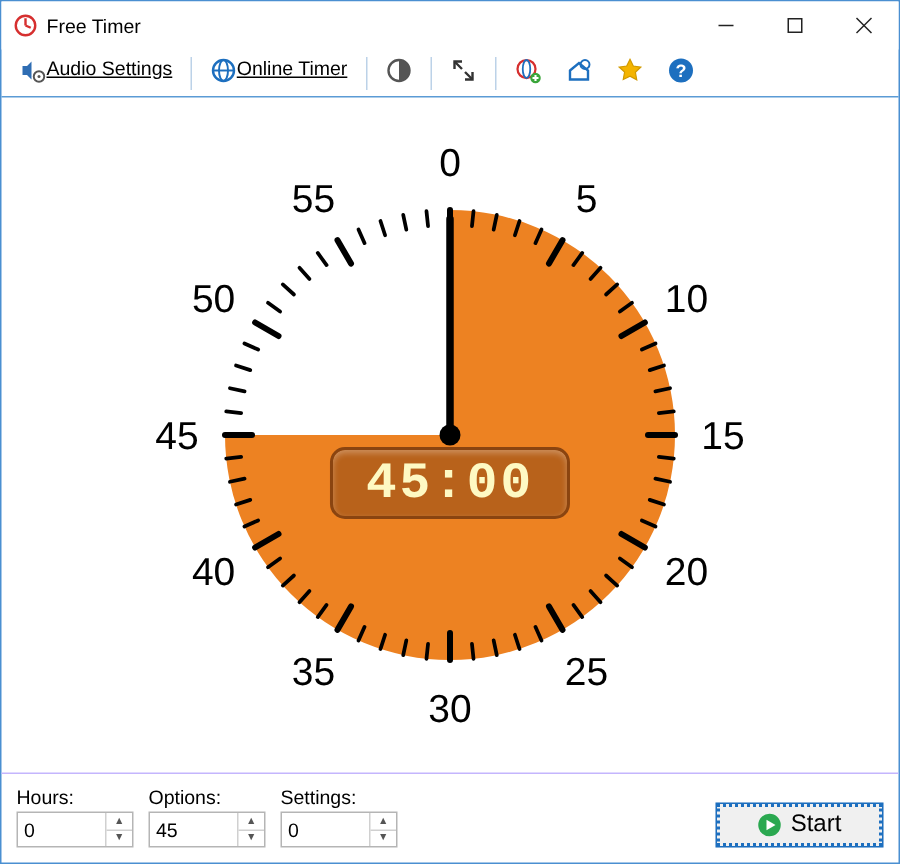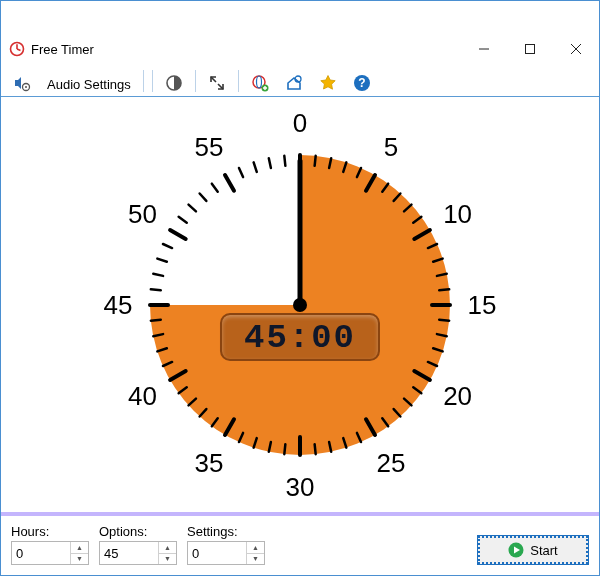--- a/index.html
+++ b/index.html
@@ -19,21 +19,20 @@
     flex-direction: column;
     background: #fff;
   }
   
   .titlebar {
     height: 32px;
     display: flex;
     align-items: center;
     padding: 0 0 0 8px;
     background: #fff;
-    margin-top: 32px;
   }
   .app-icon {
     width: 16px; height: 16px;
     margin-right: 6px;
   }
   .title-text { flex: 0 0 auto; }
   .title-spacer { flex: 1; }
   .win-controls { display: flex; height: 100%; }
   .win-btn {
     width: 46px; height: 100%;
@@ -55,24 +54,25 @@
   
   .toolbar {
     height: 32px;
     display: flex;
     align-items: center;
     padding: 0 6px;
     border-bottom: 1px solid #5b9bd5;
     gap: 4px;
   }
   .tool-btn {
-    display: flex; align-items: flex-end;
-    padding: 2px 6px; gap: 16px;
+    display: flex; align-items: flex-start;
+    padding: 2px 6px; gap: 0;
     cursor: pointer;
     height: 26px;
+    text-decoration: underline;
   }
   .tool-sep {
     width: 1px; height: 22px;
     background: #bcd2e8;
     margin: 0 2px;
   }
   .tool-icon { width: 18px; height: 18px; display:flex;align-items:center;justify-content:center; }
   
   .main {
     flex: 1;
@@ -87,30 +87,30 @@
   }
   .dial svg { position: absolute; left: 0; top: 0; }
   .digital {
     position: absolute;
     left: 50%; top: 52%;
     transform: translate(-50%, 0);
     background: #b8621b;
     border: 2px solid #8a4410;
     border-radius: 10px;
     padding: 4px 22px 2px 22px;
-    color: #0f172a;
+    color: #fef9c3;
     font-family: "Courier New", monospace;
     font-weight: bold;
     font-size: 34px;
     letter-spacing: 2px;
     box-shadow: inset 0 2px 4px rgba(255,255,255,.3);
   }
   
   .bottom {
-    border-top: 4px solid #c4b5fd;
+    border-top: 1px solid #c4b5fd;
     padding: 8px 10px 10px 10px;
     display: flex;
     align-items: flex-end;
     gap: 10px;
   }
   .field {
     display: flex;
     flex-direction: column;
     gap: 2px;
   }
@@ -145,21 +145,21 @@
   .action-btn {
     height: 30px;
     width: 112px;
     border: 1px solid #adadad;
     background: #f0f0f0;
     display: flex;
     align-items: center;
     justify-content: center;
     gap: 6px;
     cursor: pointer;
-    font-size: 13px;
+    font-size: 16px;
   }
   .action-btn.focus {
     outline: 2px dotted #1d6fbf;
     outline-offset: -3px;
     border: 1px solid #1d6fbf;
   }
   .action-btn .ic { width: 16px; height:16px; display:flex;align-items:center;justify-content:center;}
 </style>
 </head>
 <body>
@@ -202,20 +202,30 @@
       <span class="tool-icon">
         <svg viewBox="0 0 18 18" width="18" height="18">
           <path d="M2 6h3l3-3v12l-3-3H2z" fill="#2f6db3"></path>
           <circle cx="13" cy="13" r="3.5" fill="none" stroke="#555" stroke-width="1.3"></circle>
           <circle cx="13" cy="13" r="1" fill="#555"></circle>
         </svg>
       </span>
       <span>Audio Settings</span>
     </div>
     <div class="tool-sep"></div>
+    <div class="tool-btn">
+      <span class="tool-icon">
+        <svg viewBox="0 0 18 18" width="18" height="18">
+          <circle cx="9" cy="9" r="7" fill="none" stroke="#1d6fbf" stroke-width="1.6"></circle>
+          <ellipse cx="9" cy="9" rx="3" ry="7" fill="none" stroke="#1d6fbf" stroke-width="1.3"></ellipse>
+          <line x1="2" y1="9" x2="16" y2="9" stroke="#1d6fbf" stroke-width="1.3"></line>
+        </svg>
+      </span>
+      <span>Online Timer</span>
+    </div>
     <div class="tool-sep"></div>
     <div class="tool-btn">
       <span class="tool-icon">
         <svg viewBox="0 0 18 18" width="18" height="18">
           <circle cx="9" cy="9" r="7" fill="none" stroke="#555" stroke-width="1.6"></circle>
           <path d="M9 2 A7 7 0 0 1 9 16 Z" fill="#555"></path>
         </svg>
       </span>
     </div>
     <div class="tool-sep"></div>

